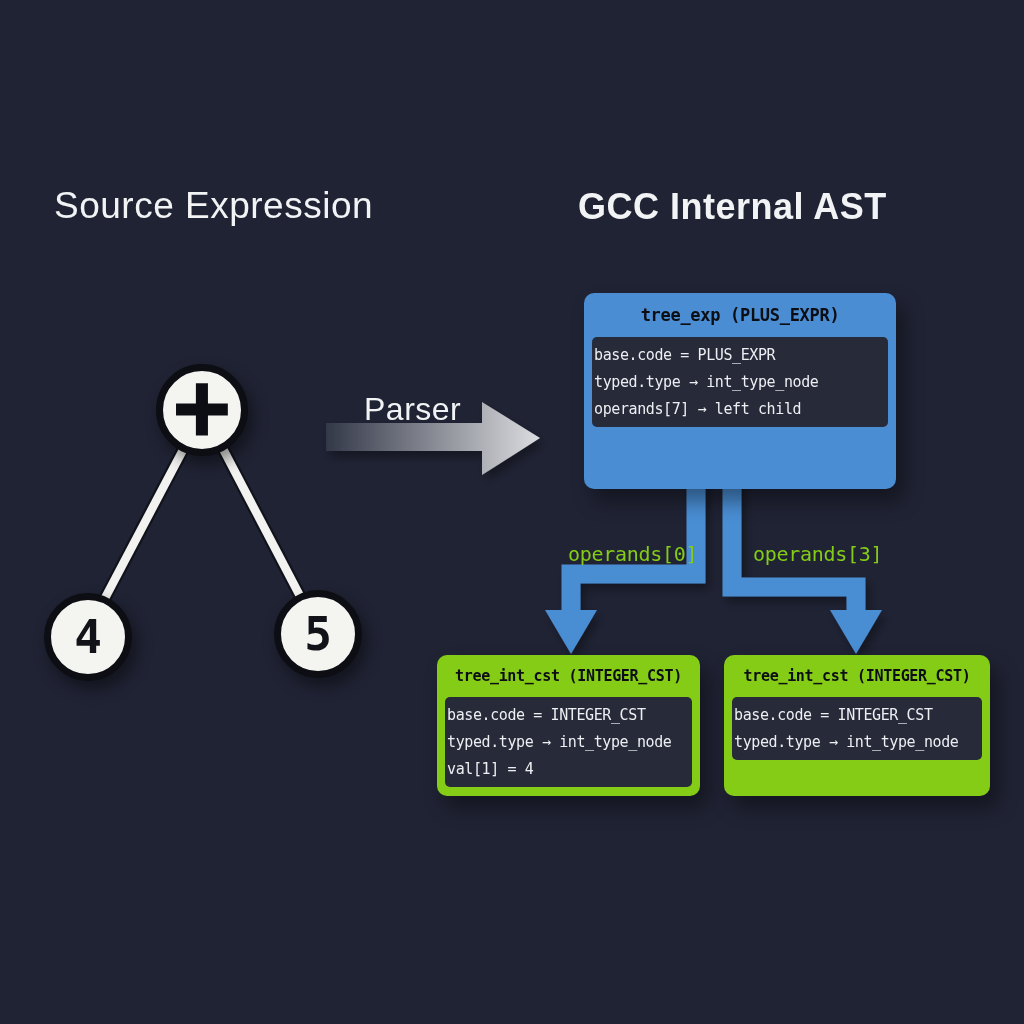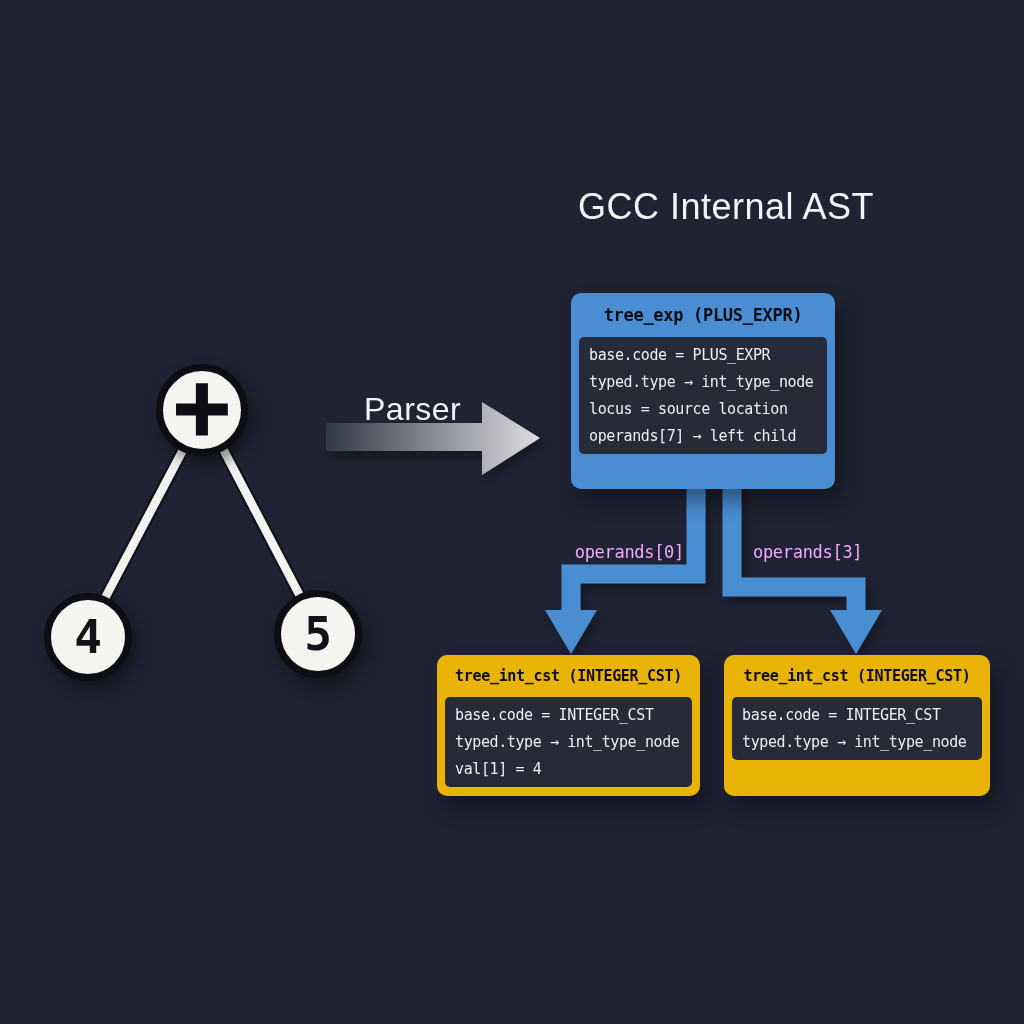--- a/index.html
+++ b/index.html
@@ -31,39 +31,39 @@
   .node-digit{
     font-family:"DejaVu Sans Mono",monospace;font-weight:bold;font-size:46px;
     color:#111318;line-height:1;
   }
   
   .node-box{
     position:absolute;z-index:2;border-radius:10px;
     box-shadow:8px 12px 20px rgba(0,0,0,0.4);
   }
   .node-box.blue{background:#4a8dd3;}
-  .node-box.green{background:#eab308;}
+  .node-box.green{background:#84cc16;}
   .box-header{
     font-family:"DejaVu Sans Mono",monospace;font-weight:bold;
     color:#0c0e13;text-align:center;white-space:nowrap;
     letter-spacing:-0.3px;
   }
   .blue .box-header{font-size:17px;line-height:44px;height:44px;}
   .green .box-header{font-size:15px;line-height:42px;height:42px;}
   .box-panel{
     background:#262a39;border-radius:5px;margin:0 8px 8px 8px;
-    padding:5px 10px 4px 10px;
+    padding:5px 10px 4px 2px;
   }
   .field-line{
     font-family:"DejaVu Sans Mono",monospace;font-size:15px;
     letter-spacing:-0.4px;line-height:27px;color:#edeff2;white-space:pre;
   }
   .operand-label{
     position:absolute;z-index:2;font-family:"DejaVu Sans Mono",monospace;
-    font-size:17px;color:#f0abfc;white-space:nowrap;letter-spacing:-0.3px;
+    font-size:20px;color:#84cc16;white-space:nowrap;letter-spacing:-0.3px;
   }
 </style>
 </head>
 <body>
 
 <div id="canvas">
 
   <svg width="1024" height="1024" viewBox="0 0 1024 1024">
     <defs>
       <linearGradient id="grayArrow" x1="0" y1="0" x2="1" y2="0">
@@ -85,40 +85,40 @@
     <polygon points="326,423 482,423 482,402 540,438 482,475 482,451 326,451" fill="url(#grayArrow)" filter="url(#softShadow)"></polygon>
 
     <g filter="url(#softShadow)">
       <path d="M 696 480 L 696 574 L 571 574 L 571 614" fill="none" stroke="#4a8dd3" stroke-width="19"></path>
       <polygon points="545,610 597,610 571,654" fill="#4a8dd3"></polygon>
       <path d="M 732 480 L 732 587 L 856 587 L 856 614" fill="none" stroke="#4a8dd3" stroke-width="19"></path>
       <polygon points="830,610 882,610 856,654" fill="#4a8dd3"></polygon>
     </g>
   </svg>
 
-  <div class="abs section-title" style="left:578px;top:186px;font-size:36px;">GCC Internal AST</div>
+  <div class="abs section-title" style="left:54px;top:185px;">Source Expression</div>
+  <div class="abs section-title" style="left:578px;top:186px;font-size:36px;font-weight:bold;">GCC Internal AST</div>
 
   <div class="abs parser-label" style="left:364px;top:376px;margin-top:15px;">Parser</div>
 
   <div class="tree-node" style="left:156px;top:364px;width:78px;height:78px;">
     <span class="node-op">+</span>
   </div>
   <div class="tree-node" style="left:44px;top:593px;width:74px;height:74px;">
     <span class="node-digit">4</span>
   </div>
   <div class="tree-node" style="left:274px;top:590px;width:74px;height:74px;">
     <span class="node-digit">5</span>
   </div>
 
-  <div class="node-box blue" style="left:571px;top:293px;width:264px;height:196px;">
+  <div class="node-box blue" style="left:584px;top:293px;width:312px;height:196px;">
     <div class="box-header">tree_exp (PLUS_EXPR)</div>
     <div class="box-panel">
       <div class="field-line">base.code = PLUS_EXPR</div>
       <div class="field-line">typed.type → int_type_node</div>
-      <div class="field-line">locus = source location</div>
       <div class="field-line">operands[7] → left child</div>
     </div>
   </div>
 
   <div class="operand-label" style="left:568px;top:542px;width:116px;text-align:right;">operands[0]</div>
   <div class="operand-label" style="left:753px;top:542px;">operands[3]</div>
 
   <div class="node-box green" style="left:437px;top:655px;width:263px;height:141px;">
     <div class="box-header">tree_int_cst (INTEGER_CST)</div>
     <div class="box-panel">

